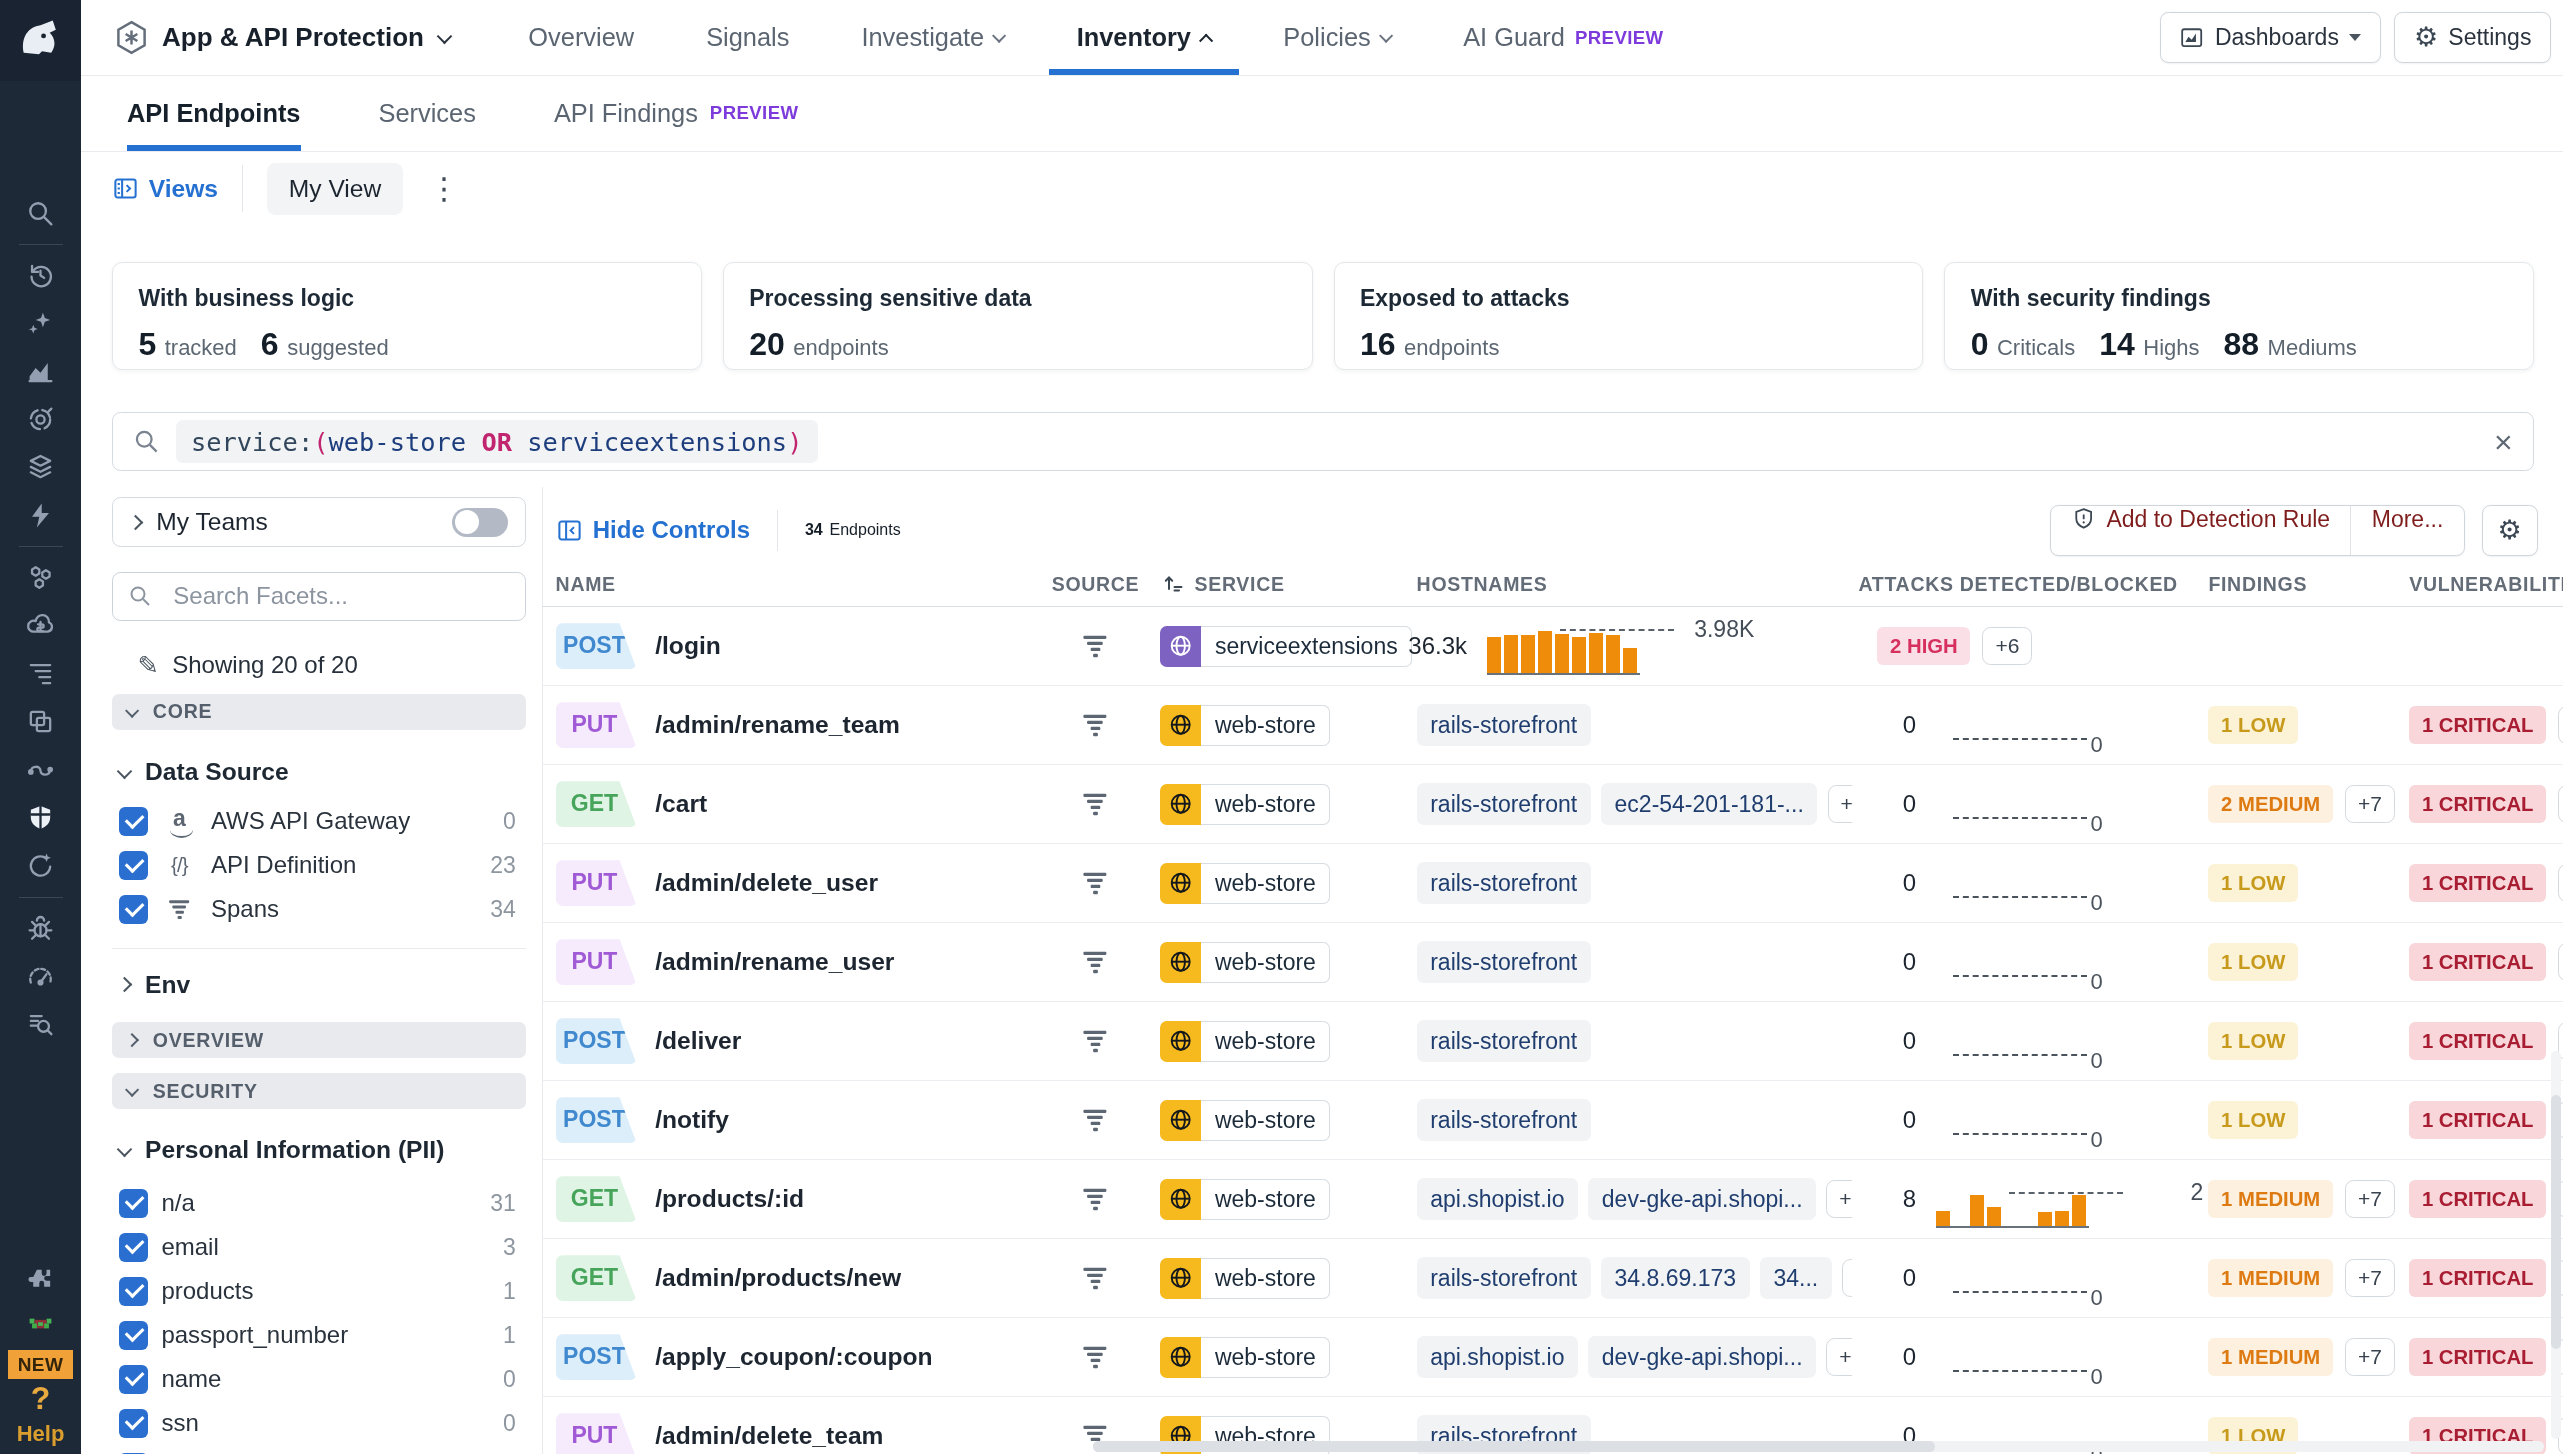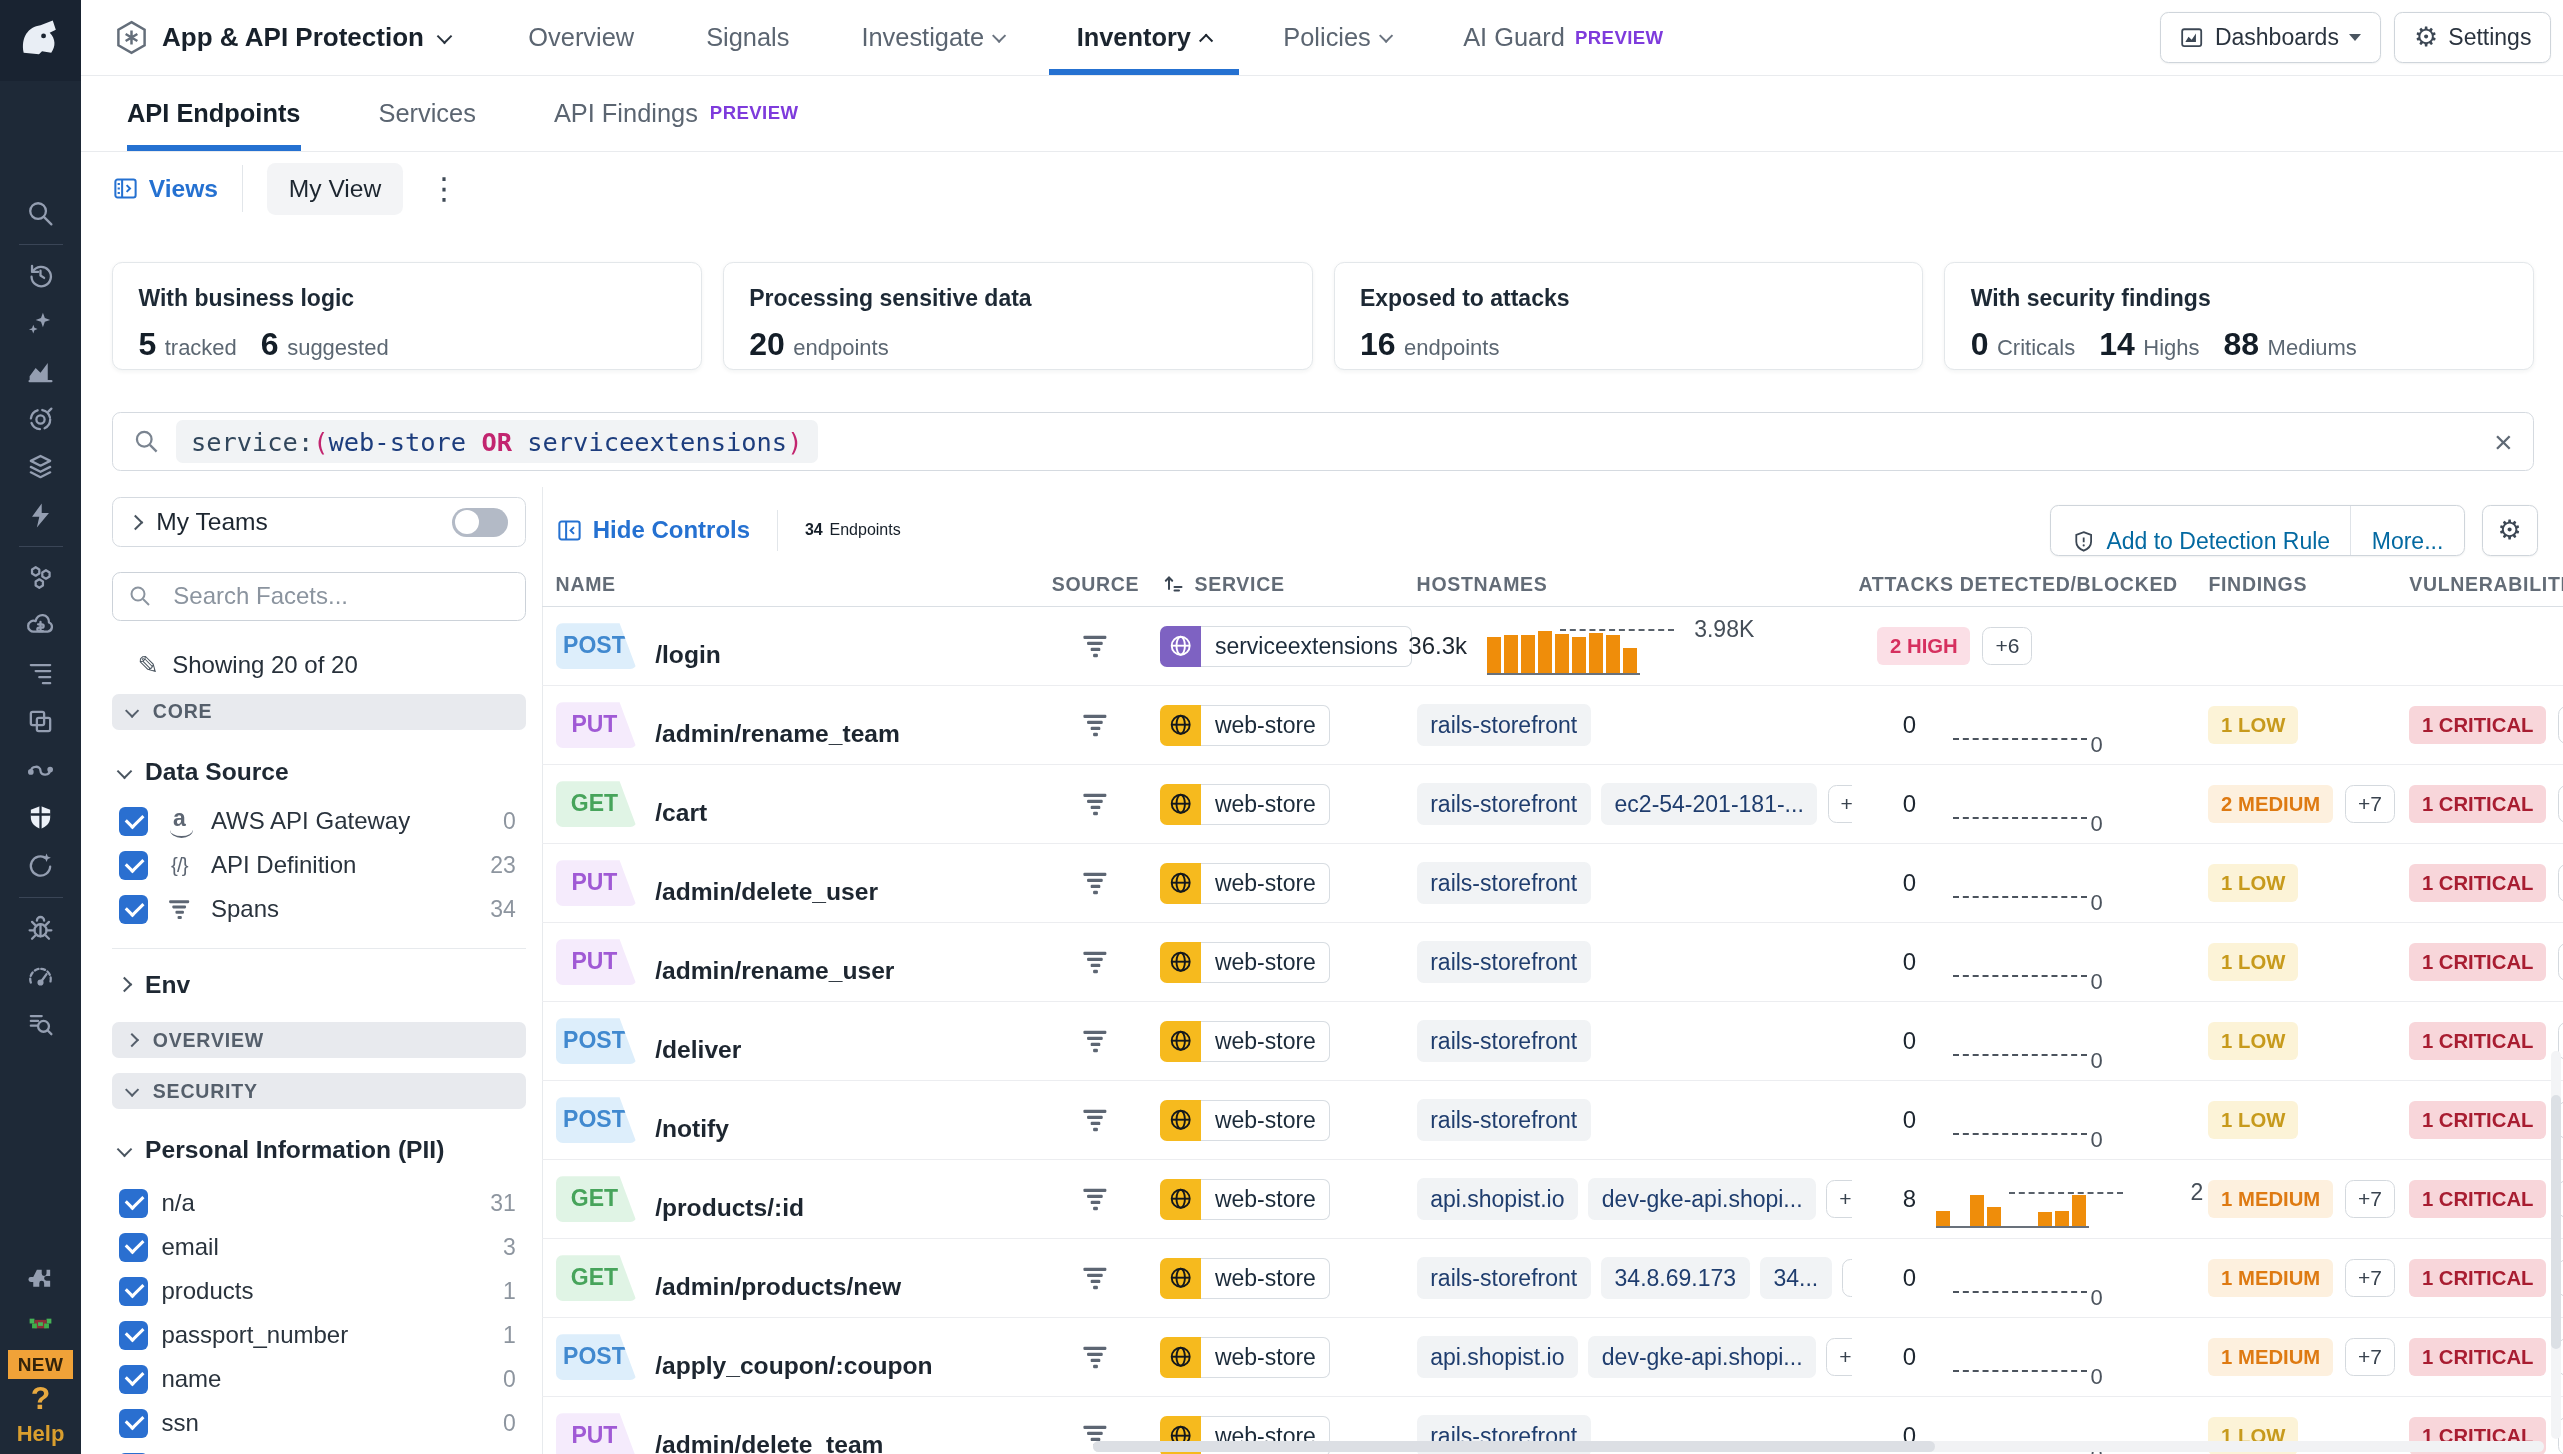--- a/index.html
+++ b/index.html
@@ -104,37 +104,37 @@
   
   .main{position:absolute;left:542px;top:487px;right:0;bottom:0;overflow:hidden;}
   .controls{height:66px;display:flex;align-items:center;margin-top:10.2px;}
   .hide-controls{display:flex;gap:10.2px;align-items:center;color:#2571d1;font-size:24px;font-weight:700;margin-left:13.6px;cursor:pointer;}
   .hide-controls svg{width:27px;height:27px;}
   .ctl-sep{width:0.8px;height:41px;background:#e2e6ea;margin:0 27px;}
   .endpoint-count{font-size:16px;color:#161f29;}
   .endpoint-count b{font-weight:700;margin-right:6.8px;}
   .ctl-right{margin-left:auto;display:flex;align-items:center;gap:17px;margin-right:25.4px;}
   .btn-group{display:flex;border:1.3px solid #cfd5db;border-radius:8.5px;background:#fff;box-shadow:0 0.8px 1.7px rgba(20,30,40,.06);overflow:hidden;}
-  .btn-group .grp-btn{display:flex;align-items:flex-end;gap:10.2px;height:49px;padding:0 20.3px;font-size:23px;color:#0369a1;cursor:pointer;white-space:nowrap;}
+  .btn-group .grp-btn{display:flex;align-items:flex-start;gap:10.2px;height:49px;padding:0 20.3px;font-size:23px;color:#7f1d1d;cursor:pointer;white-space:nowrap;}
   .btn-group .grp-btn+.grp-btn{border-left:1.3px solid #dfe3e8;}
   .grp-btn svg{width:25.4px;height:25.4px;color:#3c4754;}
   .gear-btn{width:54px;height:49px;border:1.3px solid #cfd5db;border-radius:8.5px;background:#fff;display:flex;align-items:center;justify-content:center;cursor:pointer;box-shadow:0 0.8px 1.7px rgba(20,30,40,.06);}
   .tgrid{display:grid;grid-template-columns:509px 89px 263px 449px 331px 216px 164px;align-items:center;}
   .thead{height:43px;border-bottom:1.3px solid #dadfe4;}
   .th{font-size:19.5px;font-weight:700;color:#636c77;letter-spacing:0.7px;white-space:nowrap;}
   .h-name{padding-left:13.6px;}
   .h-source{text-align:center;}
   .h-service{display:flex;align-items:center;gap:8.5px;padding-left:22px;}
   .h-service svg{width:24px;height:24px;color:#3c4754;}
   .h-hostnames{padding-left:13.6px;}
   .h-attacks{text-align:right;padding-right:5.1px;}
   .h-findings{padding-left:25.4px;}
   .h-vulns{padding-left:10.2px;overflow:visible;}
   .trow{height:78px;border-bottom:1.3px solid #ecedf0;cursor:pointer;}
-  .c-name{display:flex;align-items:flex-end;gap:18.6px;padding-left:13.6px;}
+  .c-name{display:flex;align-items:center;gap:18.6px;padding-left:13.6px;}
   .method{width:81px;box-sizing:border-box;text-align:center;font-size:23px;font-weight:600;padding:8.5px 8.5px 10.2px 5.1px;border-radius:6.8px;clip-path:polygon(0 0,calc(100% - 17px) 0,100% 100%,0 100%);flex:none;}
   .m-POST{background:#ddeefb;color:#4189cf;}
   .m-PUT{background:#f5ebfc;color:#a05ad5;}
   .m-GET{background:#e0f4e5;color:#47a45b;}
   .path{font-size:24.6px;font-weight:700;color:#1d2630;white-space:nowrap;}
   .c-source{display:flex;justify-content:center;color:#5d6673;}
   .c-source svg{width:29px;height:29px;}
   .c-service{display:flex;align-items:center;padding-left:20.3px;}
   .svc{display:flex;align-items:center;}
   .svc-ic{width:41px;height:41px;border-radius:6.8px 0 0 6.8px;display:flex;align-items:center;justify-content:center;flex:none;}

